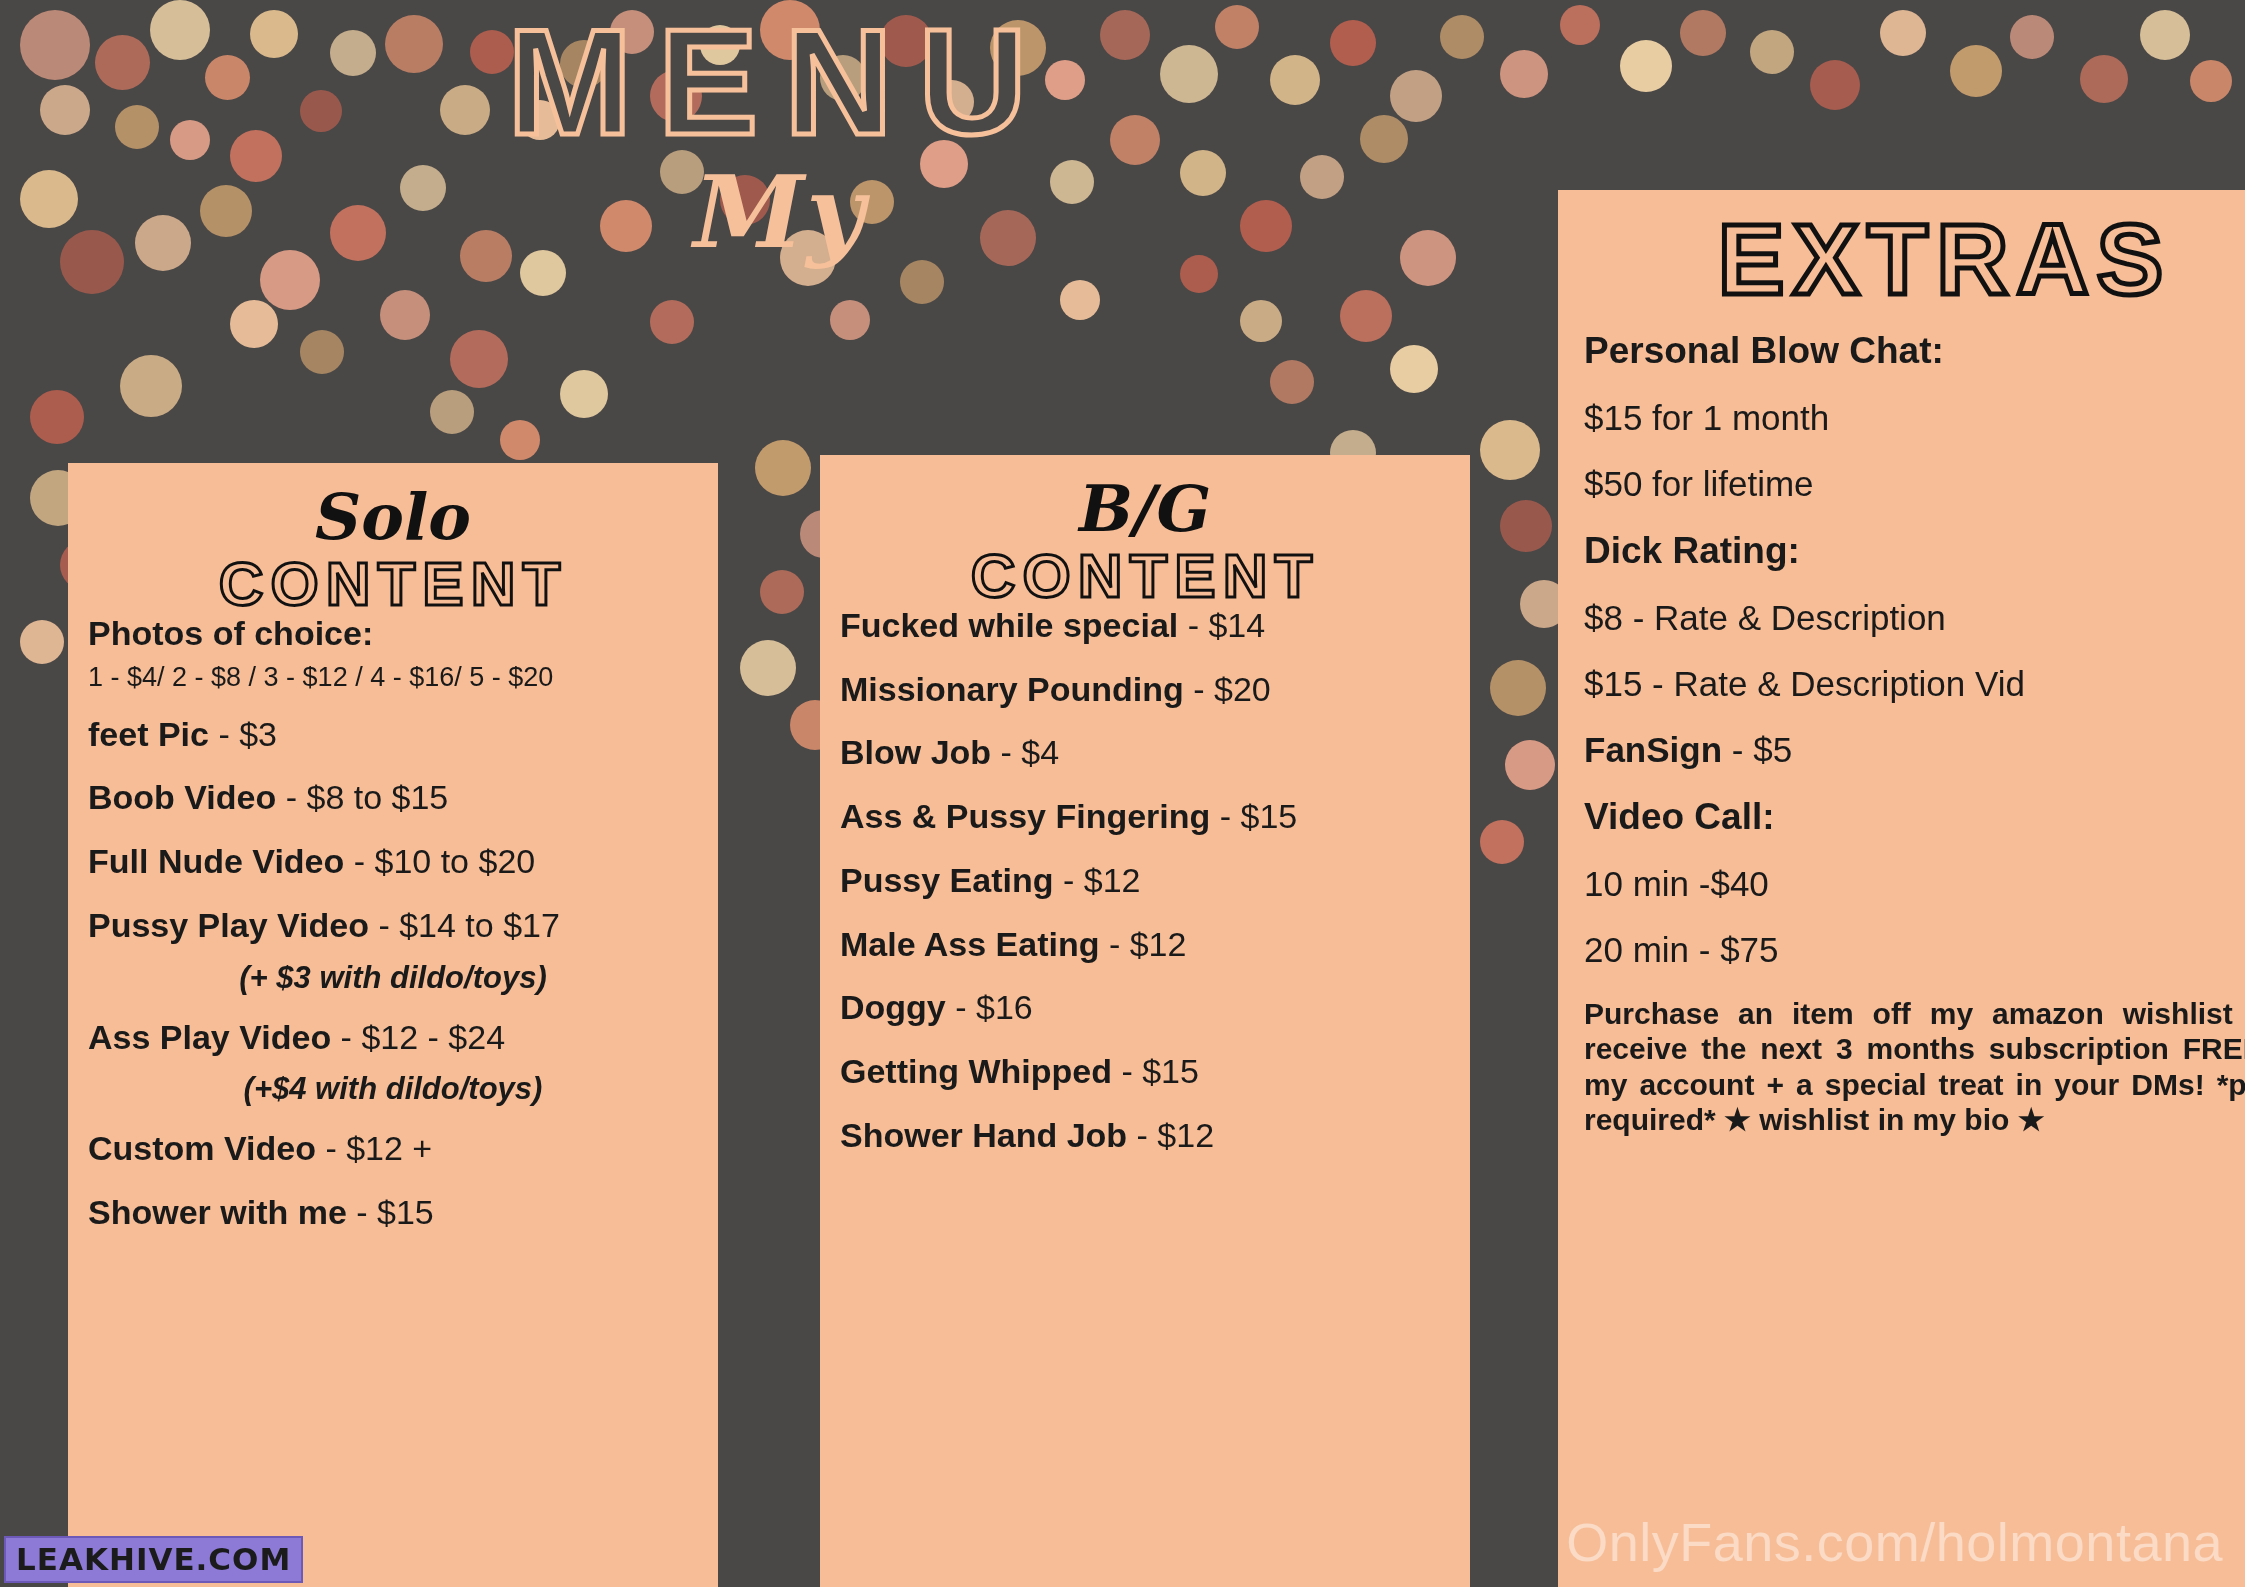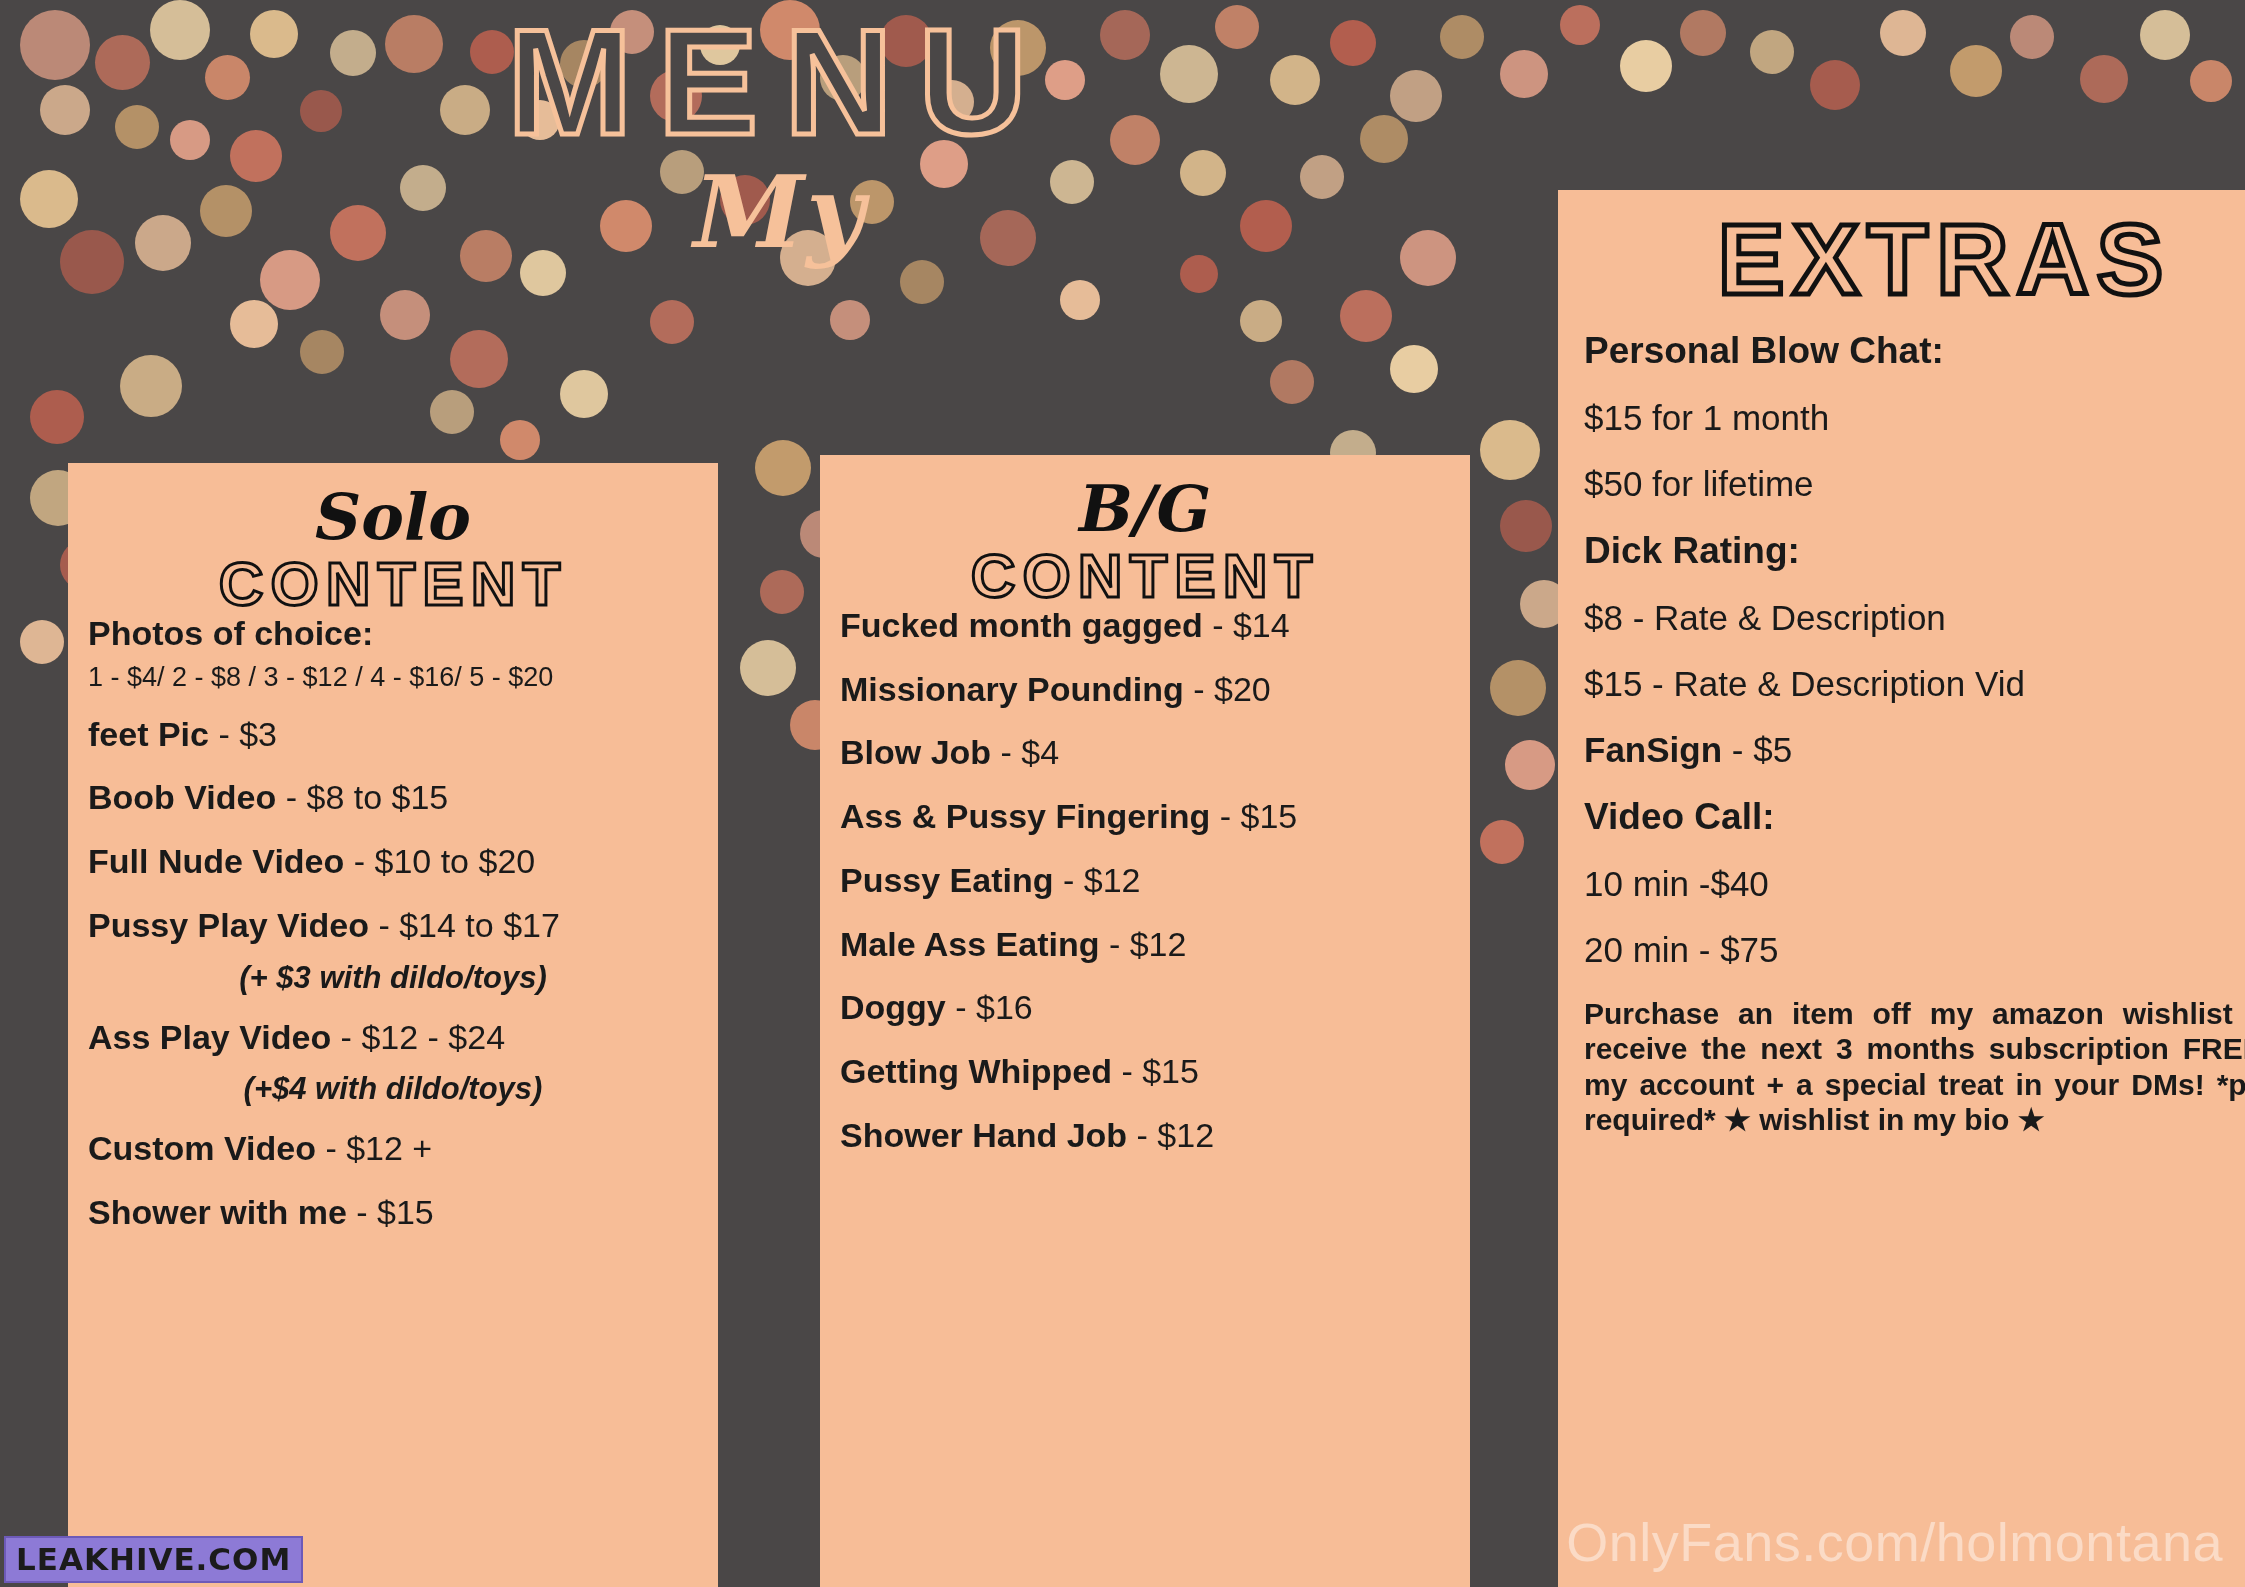--- a/index.html
+++ b/index.html
@@ -330,21 +330,21 @@
     <div class="menu-line">
       <span class="item">Shower with me</span><span class="price"> - $15</span>
     </div>
   </div>
 
   <div class="panel" id="bg-panel">
     <div class="panel-script">B/G</div>
     <div class="panel-outline">CONTENT</div>
 
     <div class="menu-line">
-      <span class="item">Fucked month gagged</span><span class="price"> -  $14</span>
+      <span class="item">Fucked while special</span><span class="price"> -  $14</span>
     </div>
     <div class="menu-line">
       <span class="item">Missionary Pounding</span><span class="price"> - $20</span>
     </div>
     <div class="menu-line">
       <span class="item">Blow Job</span><span class="price"> - $4</span>
     </div>
     <div class="menu-line">
       <span class="item">Ass &amp; Pussy Fingering</span><span class="price"> - $15</span>
     </div>

